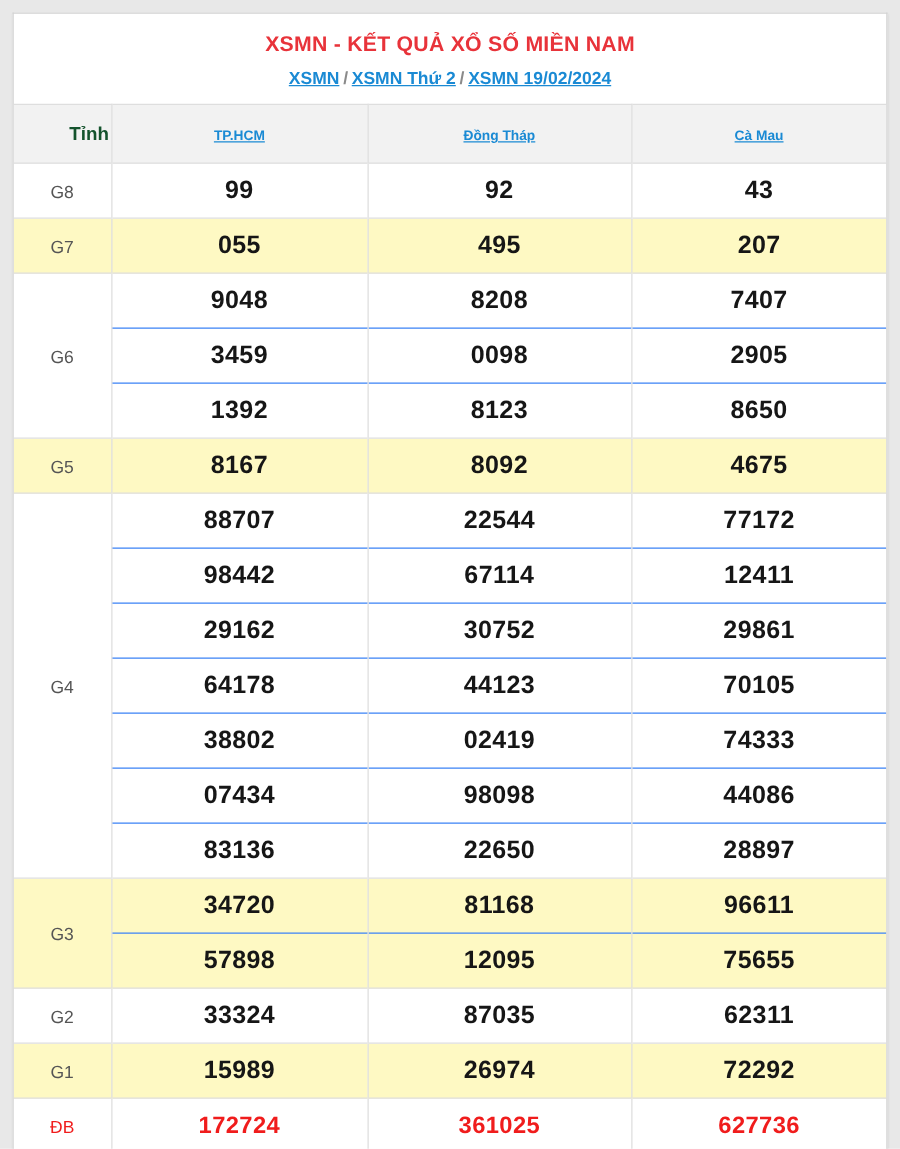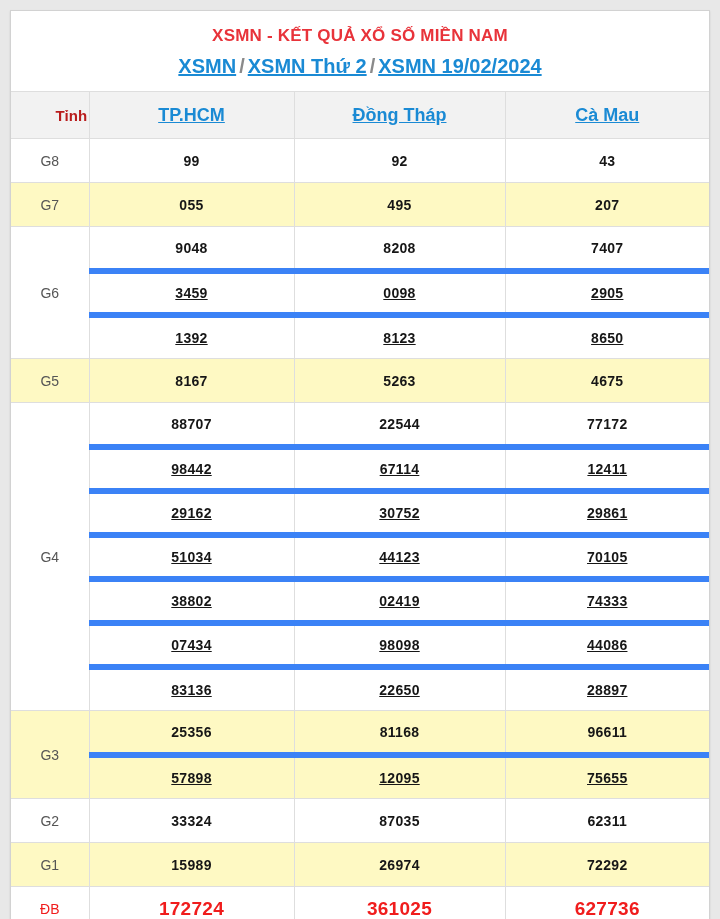--- a/index.html
+++ b/index.html
@@ -38,21 +38,21 @@
     font-size: 17px;
     font-weight: bold;
     letter-spacing: 0.2px;
     padding: 14px 6px 0 6px;
     line-height: 1.25;
   }
 
   .breadcrumb {
     text-align: center;
     padding: 7px 6px 12px 6px;
-    font-size: 20px;
+    font-size: 14px;
     font-weight: bold;
     line-height: 1.3;
   }
   .breadcrumb a {
     color: #1a8ad4;
     text-decoration: underline;
   }
   .breadcrumb .sep {
     color: #8a8a8a;
     margin: 0 3px;
@@ -85,50 +85,50 @@
 
   thead tr {
     background: #f2f2f2;
   }
   thead th {
     height: 44px;
     font-size: 15px;
     font-weight: bold;
   }
   thead th.prov-label {
-    color: #b91c1c;
+    color: #14532d;
     padding-left: 44px;
   }
   thead th a.prov-link {
     color: #1a8ad4;
     text-decoration: underline;
-    font-size: 18px;
+    font-size: 11px;
     font-weight: bold;
     margin-top: 39px;
   }
 
   tbody tr { height: 44px; }
 
   tbody tr.shade td { background: #fef9c3; }
   tbody tr.plain td { background: #ffffff; }
 
   td.glabel {
     font-size: 14px;
     color: #555555;
     font-weight: normal;
   }
   td.num {
-    font-size: 14px;
+    font-size: 20px;
     font-weight: bold;
     color: #161616;
     letter-spacing: 0.3px;
   }
 
   
-  tr.sub td.num { border-top: 6px solid #3b82f6; text-decoration: underline; }
+  tr.sub td.num { border-top: 1px solid #3b82f6; }
 
   
   tbody tr.db td { background: #ffffff; }
   td.db-label {
     color: #f01c1c;
     font-size: 14px;
     font-weight: normal;
   }
   td.db-num {
     color: #f01c1c;
@@ -195,62 +195,62 @@
             <td class="num">2905</td>
           </tr>
           <tr class="plain sub">
             <td class="num">1392</td>
             <td class="num">8123</td>
             <td class="num">8650</td>
           </tr>
           <tr class="shade">
             <td class="glabel" rowspan="1">G5</td>
             <td class="num">8167</td>
-            <td class="num">5263</td>
+            <td class="num">8092</td>
             <td class="num">4675</td>
           </tr>
           <tr class="plain">
             <td class="glabel" rowspan="7">G4</td>
             <td class="num">88707</td>
             <td class="num">22544</td>
             <td class="num">77172</td>
           </tr>
           <tr class="plain sub">
             <td class="num">98442</td>
             <td class="num">67114</td>
             <td class="num">12411</td>
           </tr>
           <tr class="plain sub">
             <td class="num">29162</td>
             <td class="num">30752</td>
             <td class="num">29861</td>
           </tr>
           <tr class="plain sub">
-            <td class="num">51034</td>
+            <td class="num">64178</td>
             <td class="num">44123</td>
             <td class="num">70105</td>
           </tr>
           <tr class="plain sub">
             <td class="num">38802</td>
             <td class="num">02419</td>
             <td class="num">74333</td>
           </tr>
           <tr class="plain sub">
             <td class="num">07434</td>
             <td class="num">98098</td>
             <td class="num">44086</td>
           </tr>
           <tr class="plain sub">
             <td class="num">83136</td>
             <td class="num">22650</td>
             <td class="num">28897</td>
           </tr>
           <tr class="shade">
             <td class="glabel" rowspan="2">G3</td>
-            <td class="num">25356</td>
+            <td class="num">34720</td>
             <td class="num">81168</td>
             <td class="num">96611</td>
           </tr>
           <tr class="shade sub">
             <td class="num">57898</td>
             <td class="num">12095</td>
             <td class="num">75655</td>
           </tr>
           <tr class="plain">
             <td class="glabel" rowspan="1">G2</td>

